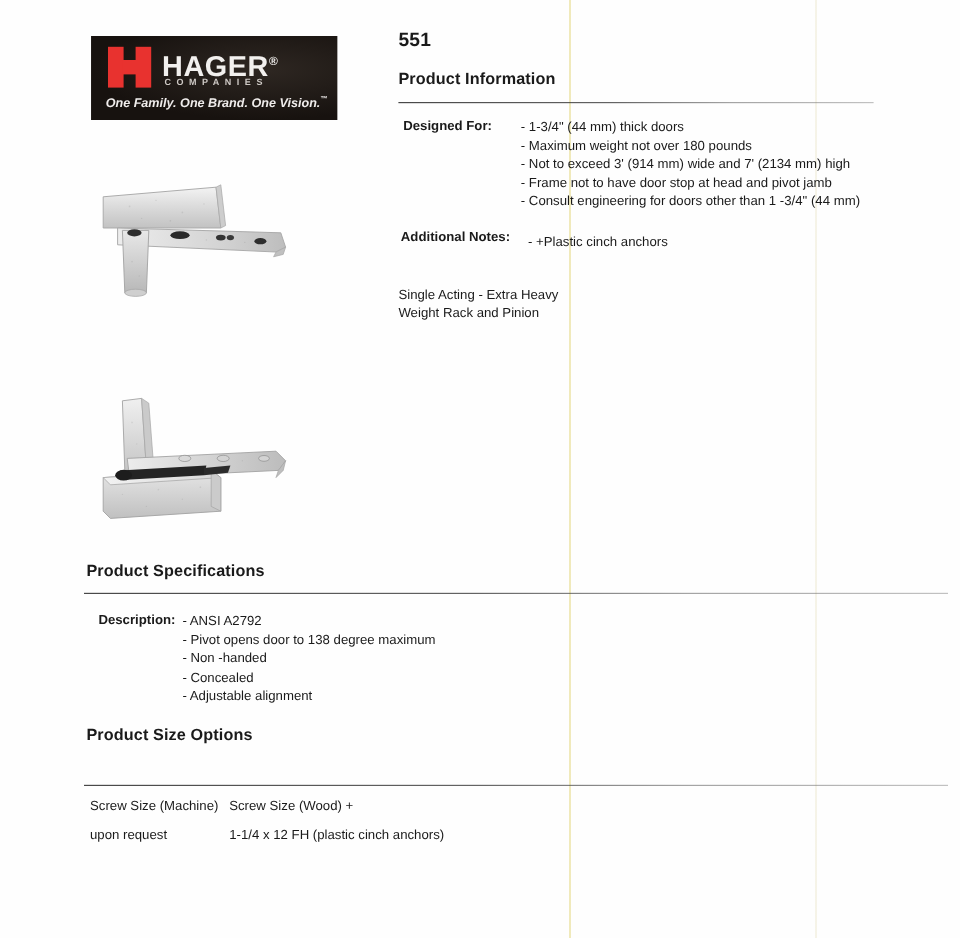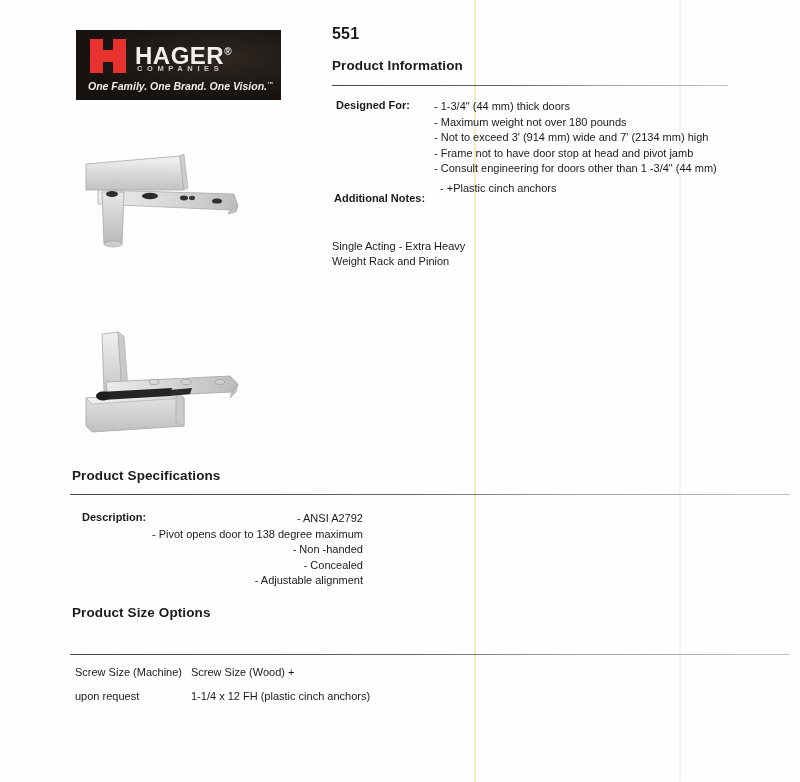--- a/index.html
+++ b/index.html
@@ -170,28 +170,28 @@
     padding: 0;
     list-style: none;
   }
   .bullet-list li {
     font-size: 11px;
     line-height: 15.6px;
     white-space: nowrap;
     color: #1a1a1a;
   }
   #list-designed-for { left: 434px; top: 99px; }
-  #list-description { left: 152px; top: 511px; text-align: right; }
+  #list-description { left: 152px; top: 511px; }
 
   .inline-note {
     position: absolute;
     font-size: 11px;
     white-space: nowrap;
   }
-  #note-additional { left: 440px; top: 182px; }
+  #note-additional { left: 440px; top: 196px; }
 
   .free-text {
     position: absolute;
     font-size: 11px;
     line-height: 15px;
     white-space: nowrap;
   }
   #text-acting-type { left: 332px; top: 239px; }
 
   .size-cell {

